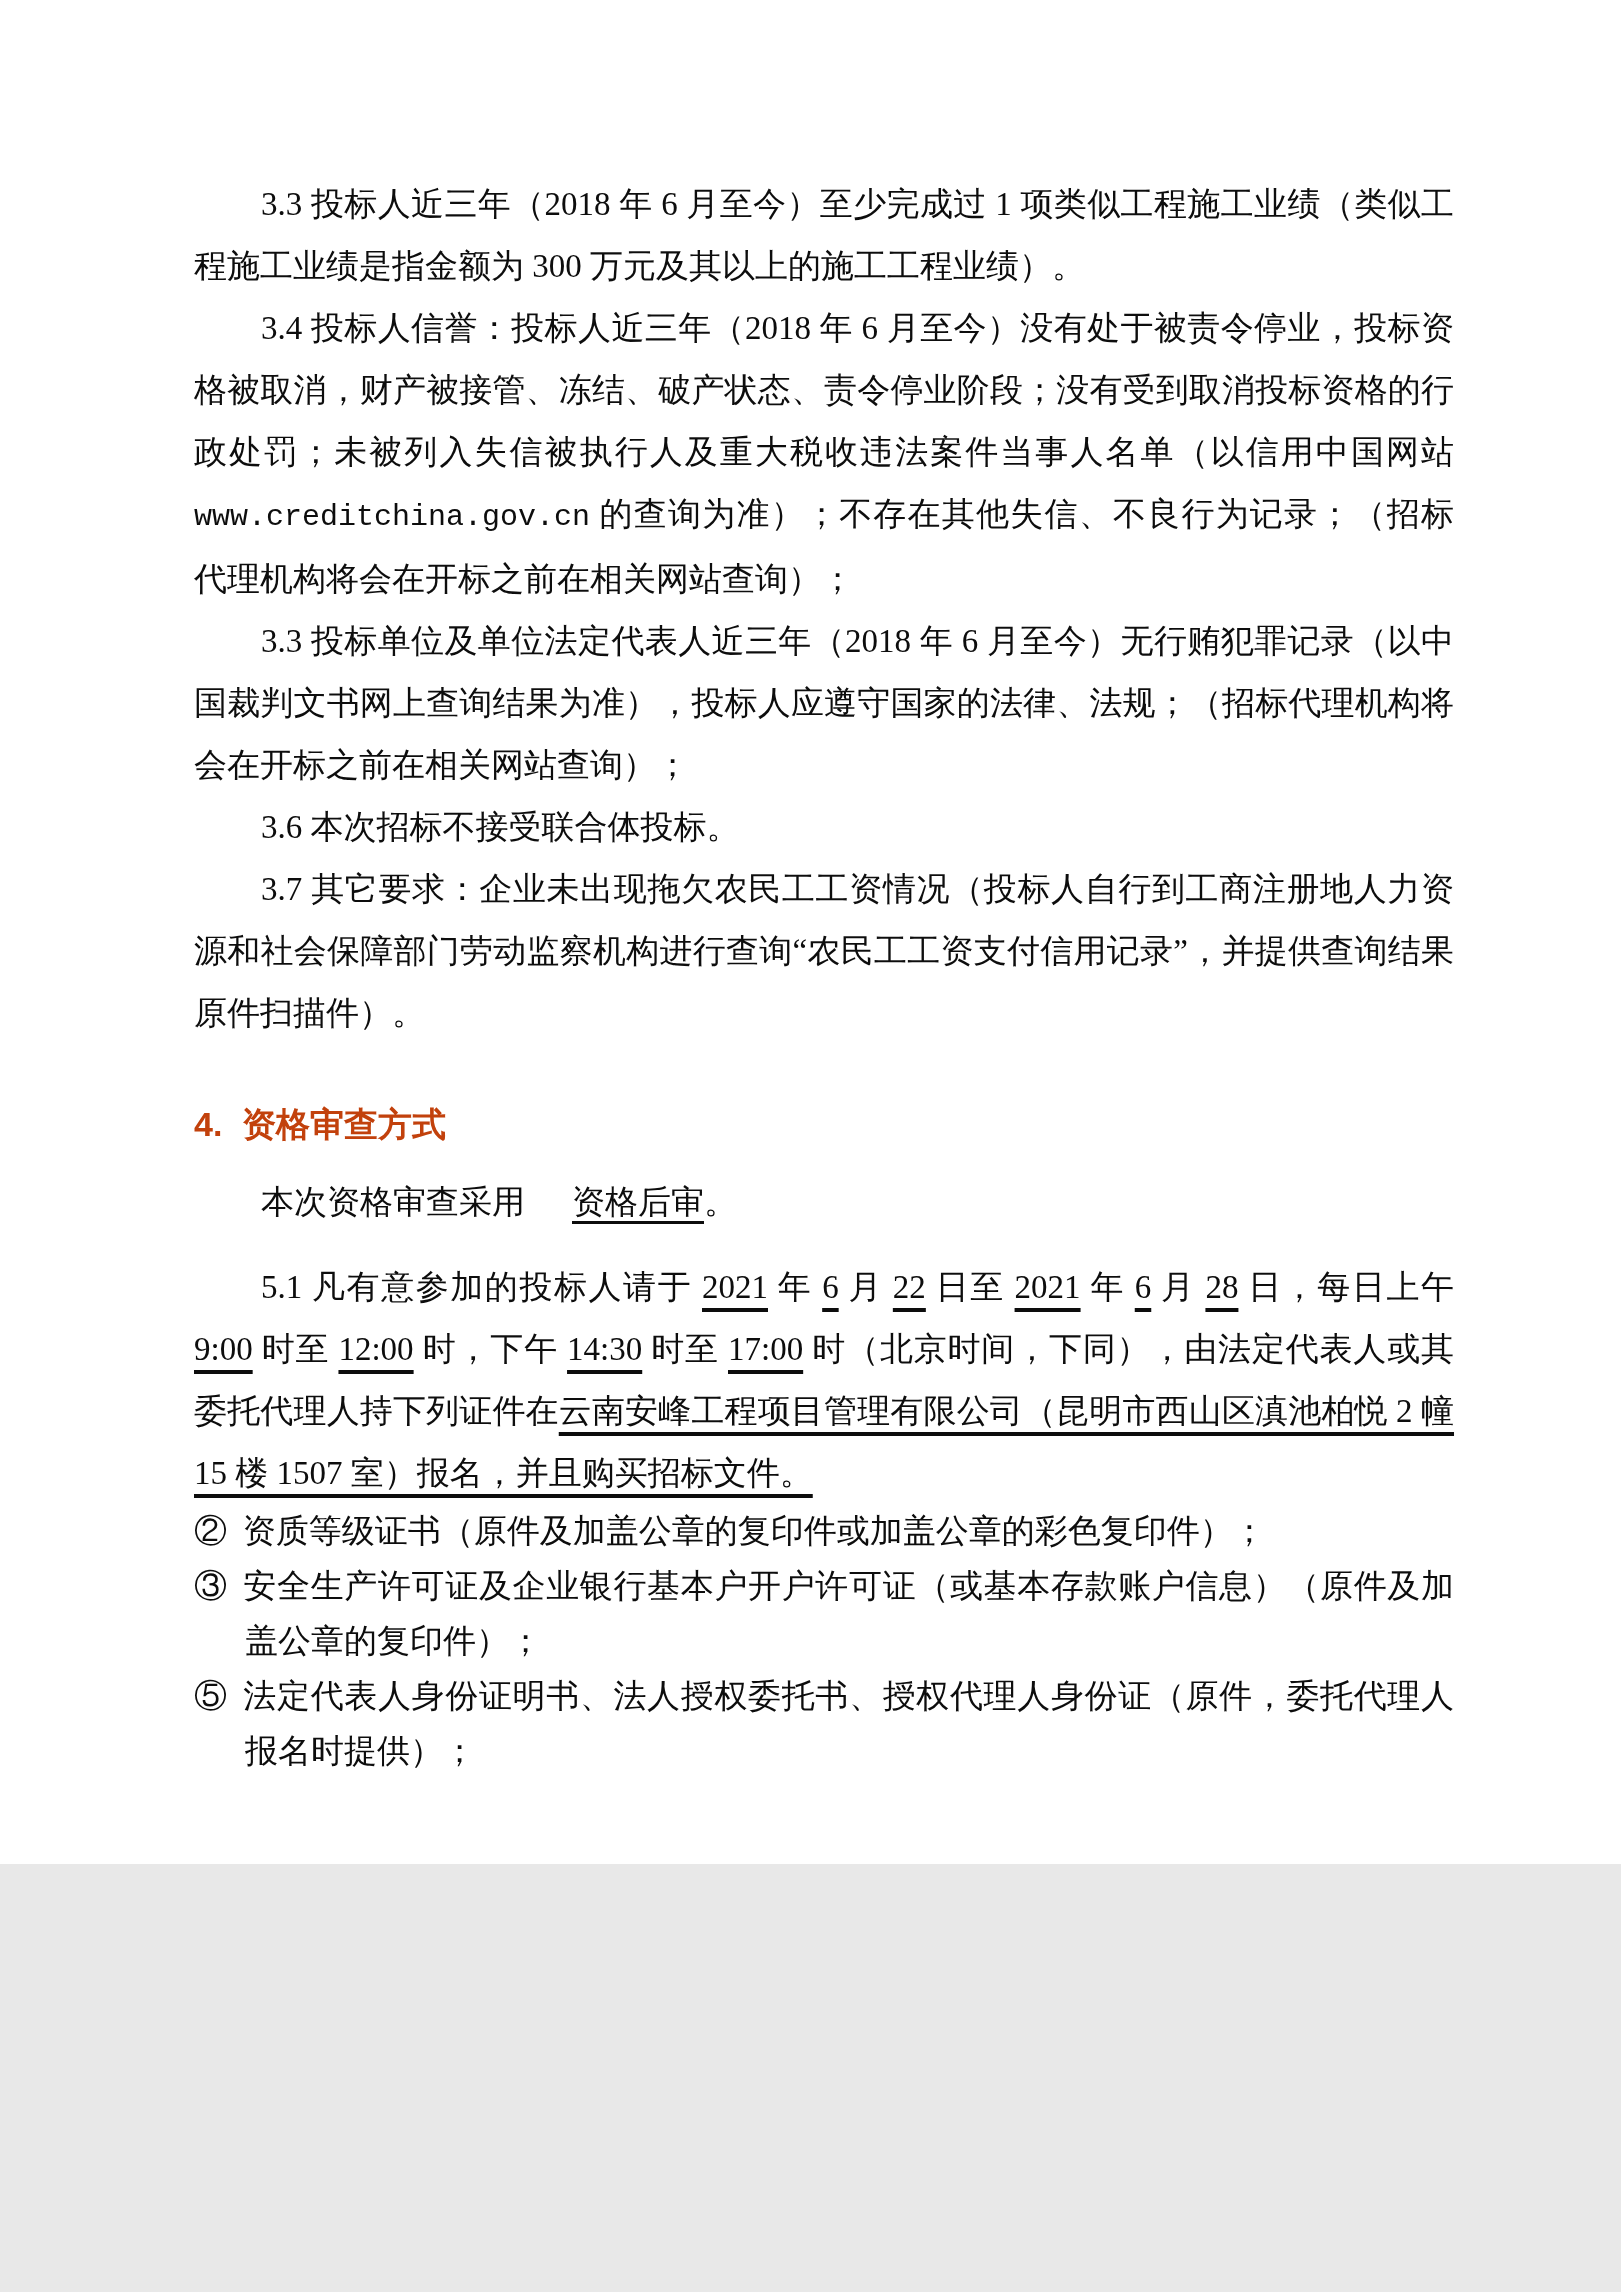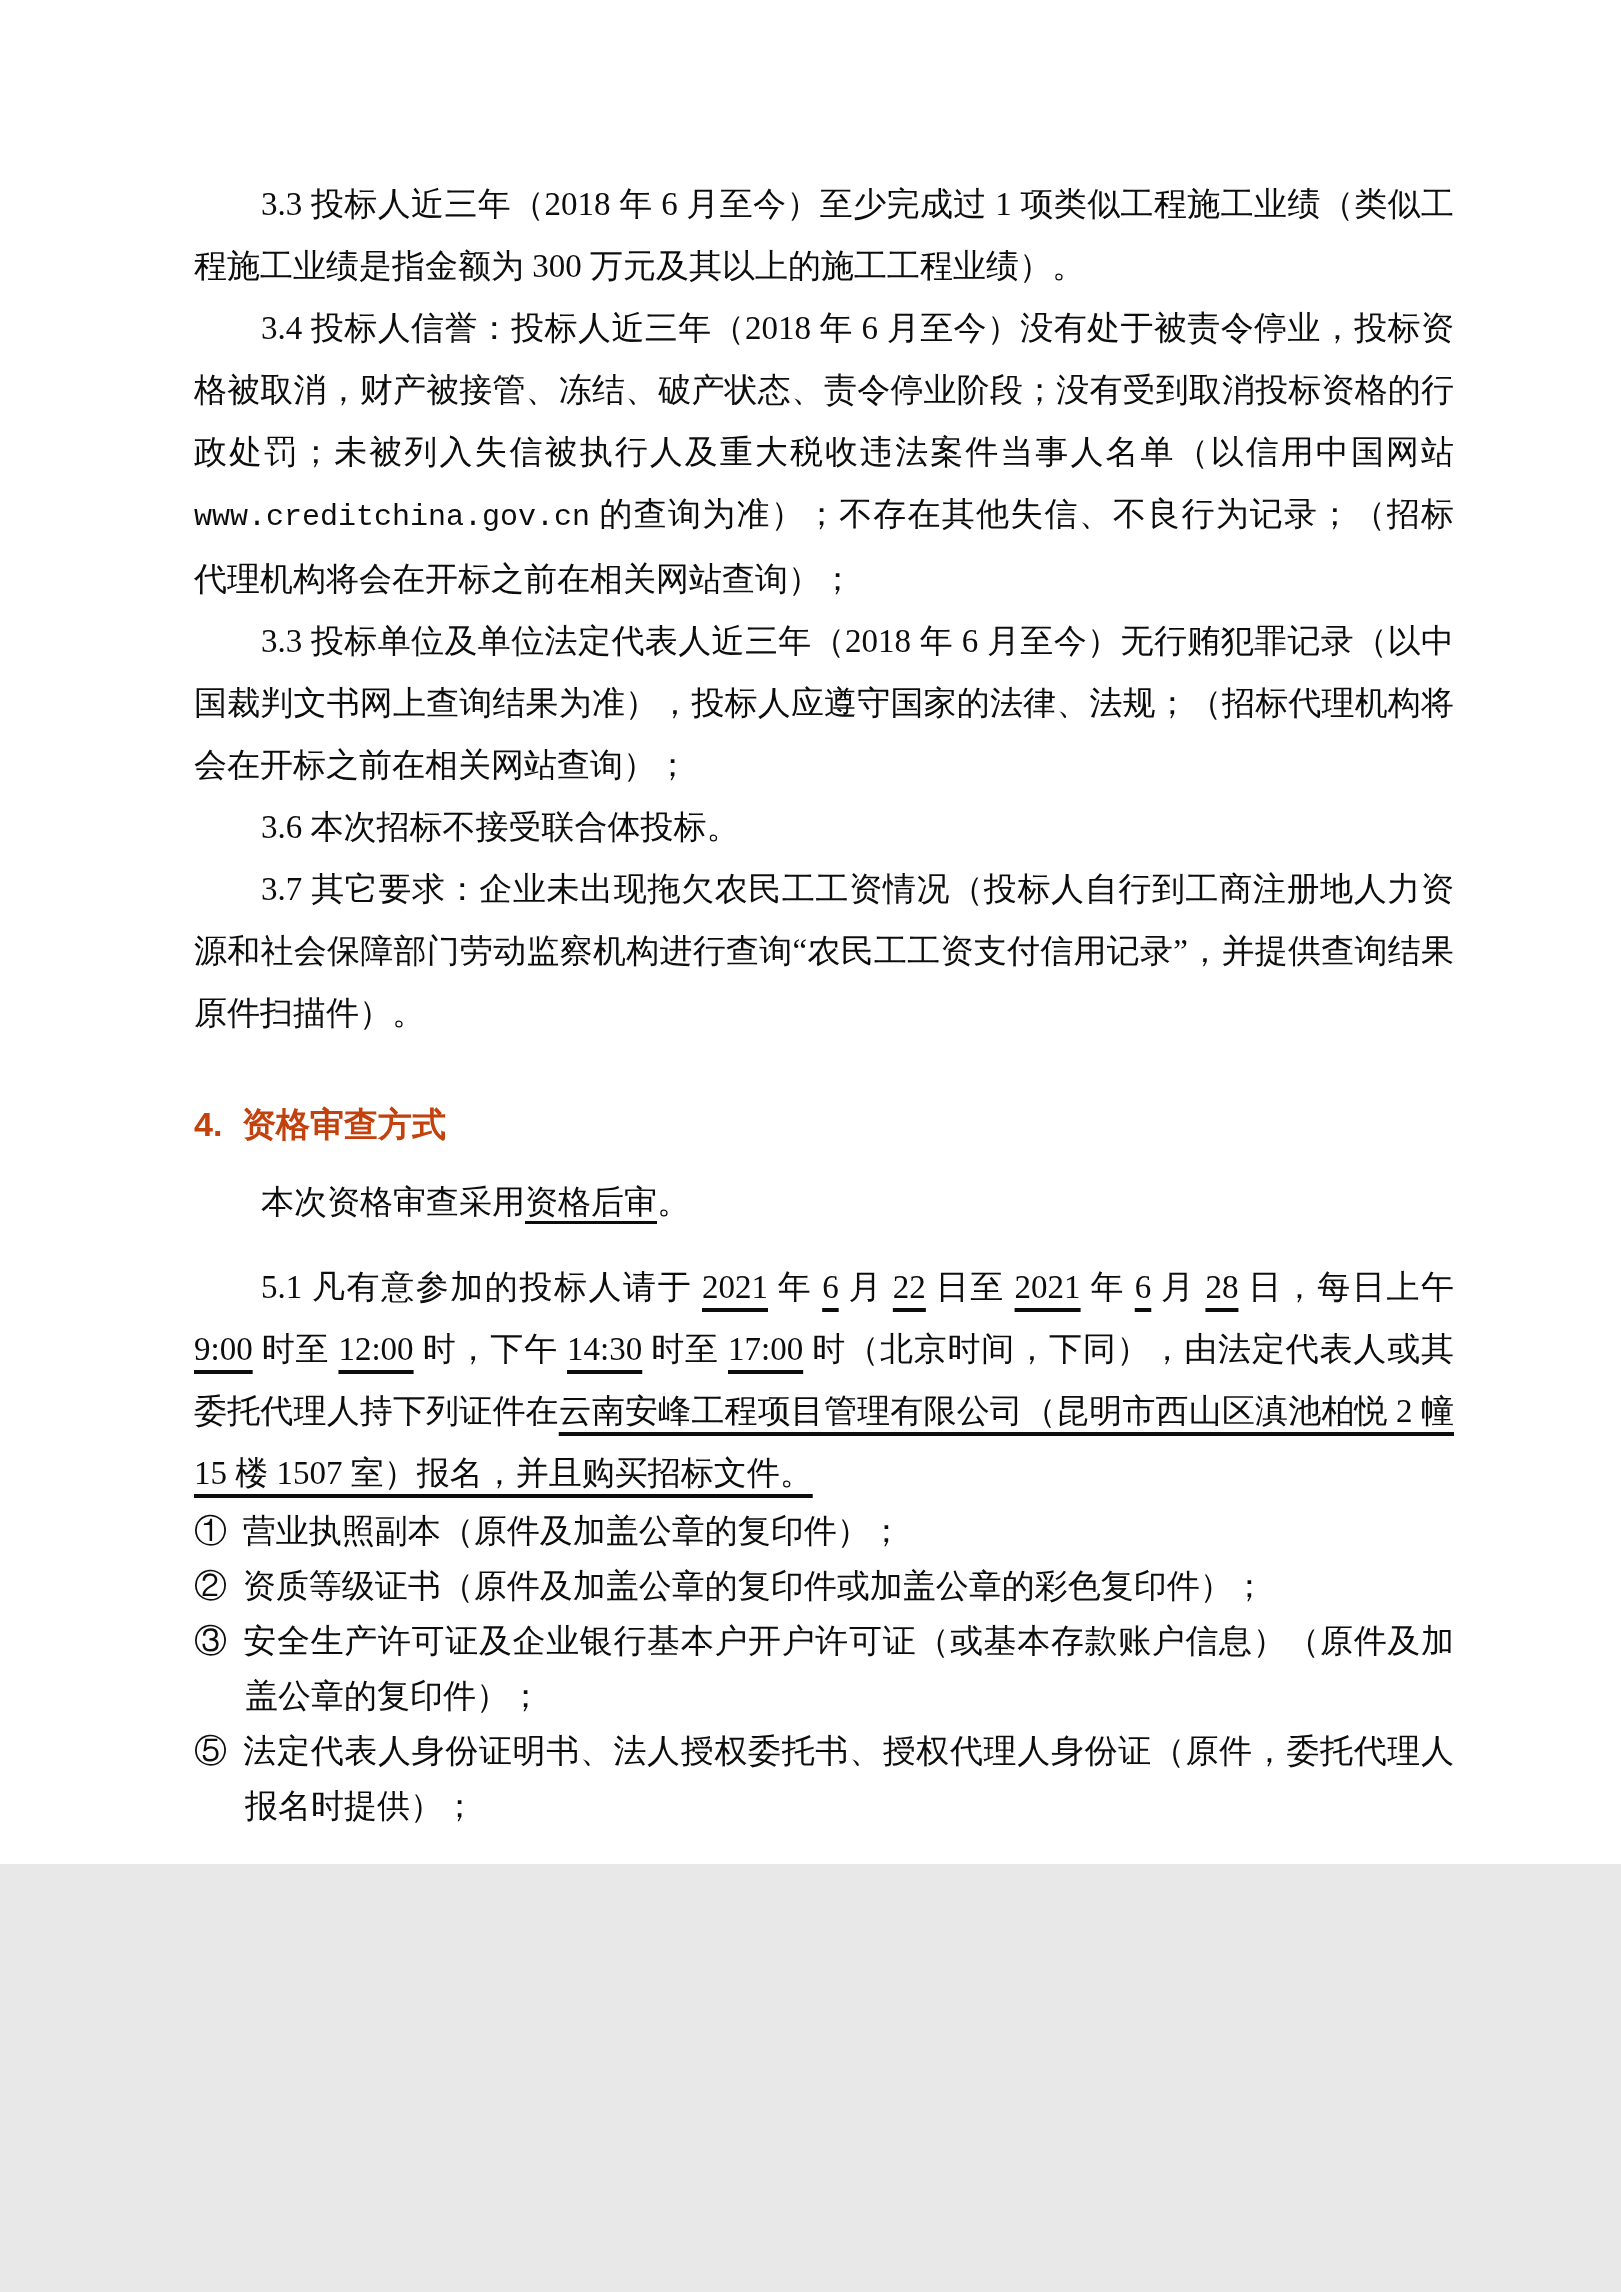--- a/index.html
+++ b/index.html
@@ -33,20 +33,21 @@
   .mt-sec4   { margin-top: 49px; }
   .mt-para4  { margin-top: 15.7px; }
   .mt-sec5   { margin-top: 25.5px; }
   .mt-para51 { margin-top: 23.5px; }
   .mt-intro  { margin-top: 17.6px; }
   .u-thin {
     text-decoration-line: underline;
     text-decoration-thickness: 2.5px;
     text-underline-offset: 7.8px;
     text-decoration-skip-ink: none;
+    margin-left: 47px;
   }
   .u-thick {
     text-decoration-line: underline;
     text-decoration-thickness: 3.9px;
     text-underline-offset: 9.8px;
     text-decoration-skip-ink: none;
   }
   .mono {
     font-family: Liberation Mono, monospace;
     font-size: 30px;
@@ -82,20 +83,19 @@
 
   <h2 class="heading mt-sec4"><span class="hnum">4.</span><span>资格审查方式</span></h2>
 
   <p class="para indent mt-para4"><span>本次资格审查采用</span><span class="u-thin">资格后审</span><span>。</span></p>
 
 
   <p class="para indent mt-para51"><span>5.1 凡有意参加的投标人请于 </span><span class="u-thick">2021</span><span> 年 </span><span class="u-thick">6</span><span> 月 </span><span class="u-thick">22</span><span> 日至 </span><span class="u-thick">2021</span><span> 年 </span><span class="u-thick">6</span><span> 月 </span><span class="u-thick">28</span><span> 日，每日上午 </span><span class="u-thick">9:00</span><span> 时至 </span><span class="u-thick">12:00</span><span> 时，下午 </span><span class="u-thick">14:30</span><span> 时至 </span><span class="u-thick">17:00</span><span> 时（北京时间，下同），由法定代表人或其委托代理人持下列证件在</span><span class="u-thick">云南安峰工程项目管理有限公司（昆明市西山区滇池柏悦 2 幢 15 楼 1507 室）报名，并且购买招标文件。</span></p>
 
 
   <ul class="cert-list">
-    <li class="cert-item"><span class="cnum">①</span><span>营业执照副本（原件及加盖公章的复印件）；</span></li>
     <li class="cert-item"><span class="cnum">②</span><span>资质等级证书（原件及加盖公章的复印件或加盖公章的彩色复印件）；</span></li>
     <li class="cert-item"><span class="cnum">③</span><span>安全生产许可证及企业银行基本户开户许可证（或基本存款账户信息）（原件及加盖公章的复印件）；</span></li>
     <li class="cert-item"><span class="cnum">⑤</span><span>法定代表人身份证明书、法人授权委托书、授权代理人身份证（原件，委托代理人报名时提供）；</span></li>
   </ul>
 
 </div>
 
 
 </body></html>

